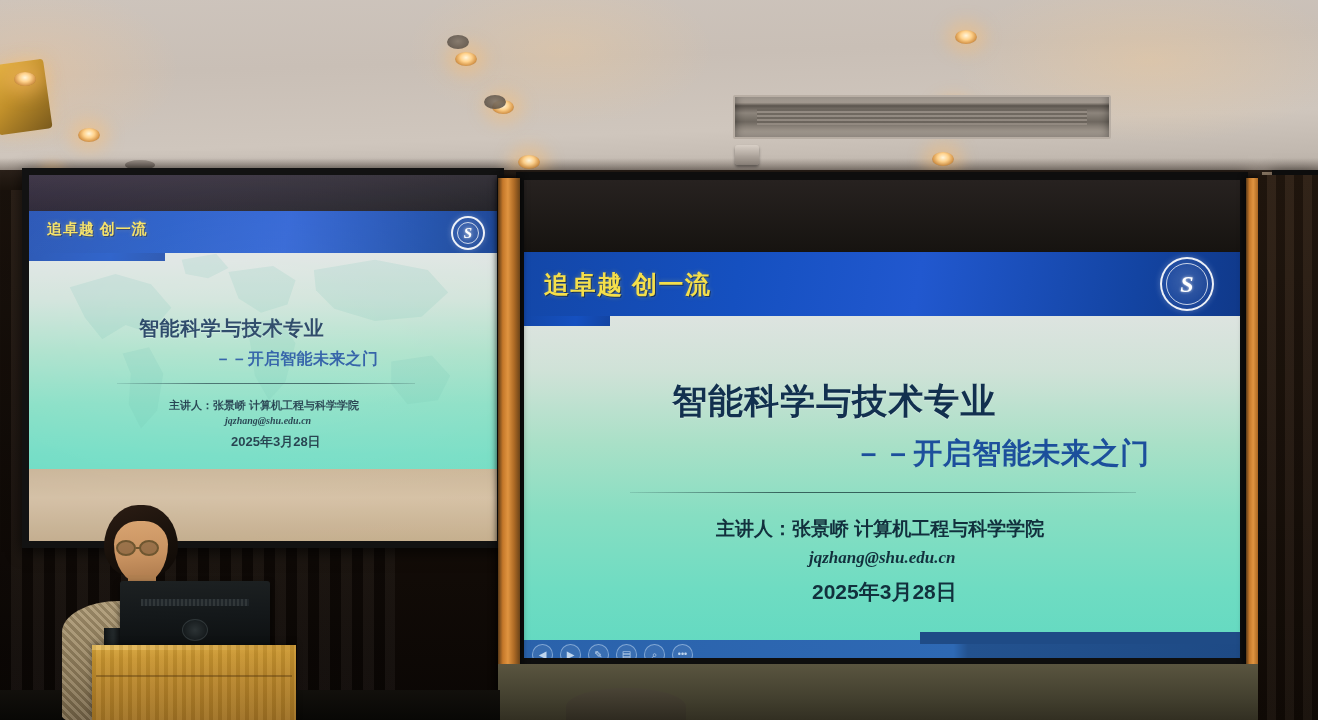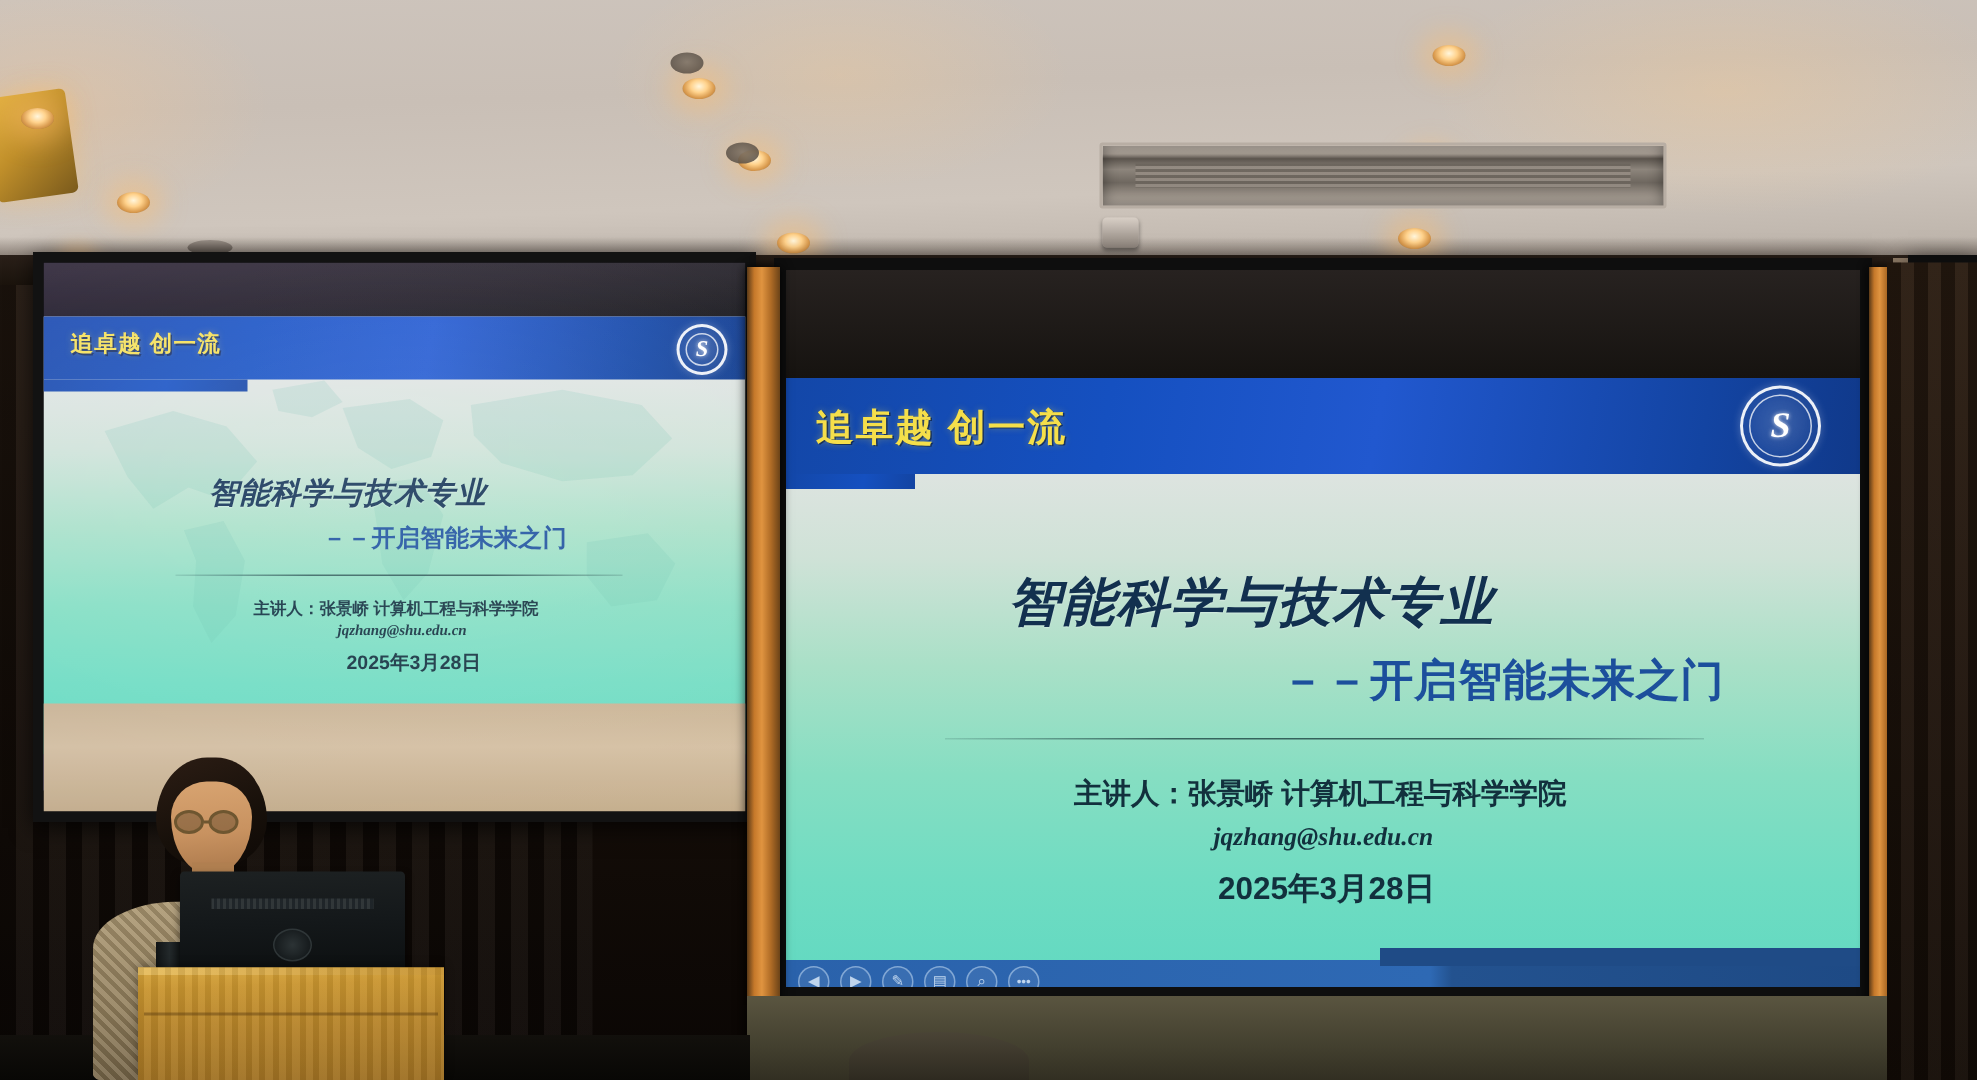--- a/index.html
+++ b/index.html
@@ -253,21 +253,20 @@
     text-shadow:0 0 3px rgba(255,255,255,0.8);
   }
 
   .slide-title {
     position:absolute;
     color: #12304f;
     font-weight: 700;
     letter-spacing: .03em;
     white-space: nowrap;
     text-shadow: 0 1px 1px rgba(255,255,255,0.35);
-    font-style: italic;
   }
   .slide-subtitle {
     position:absolute;
     color: #1c4f9c;
     font-weight: 700;
     letter-spacing: .02em;
     white-space: nowrap;
   }
   .slide-rule {
     position:absolute;

